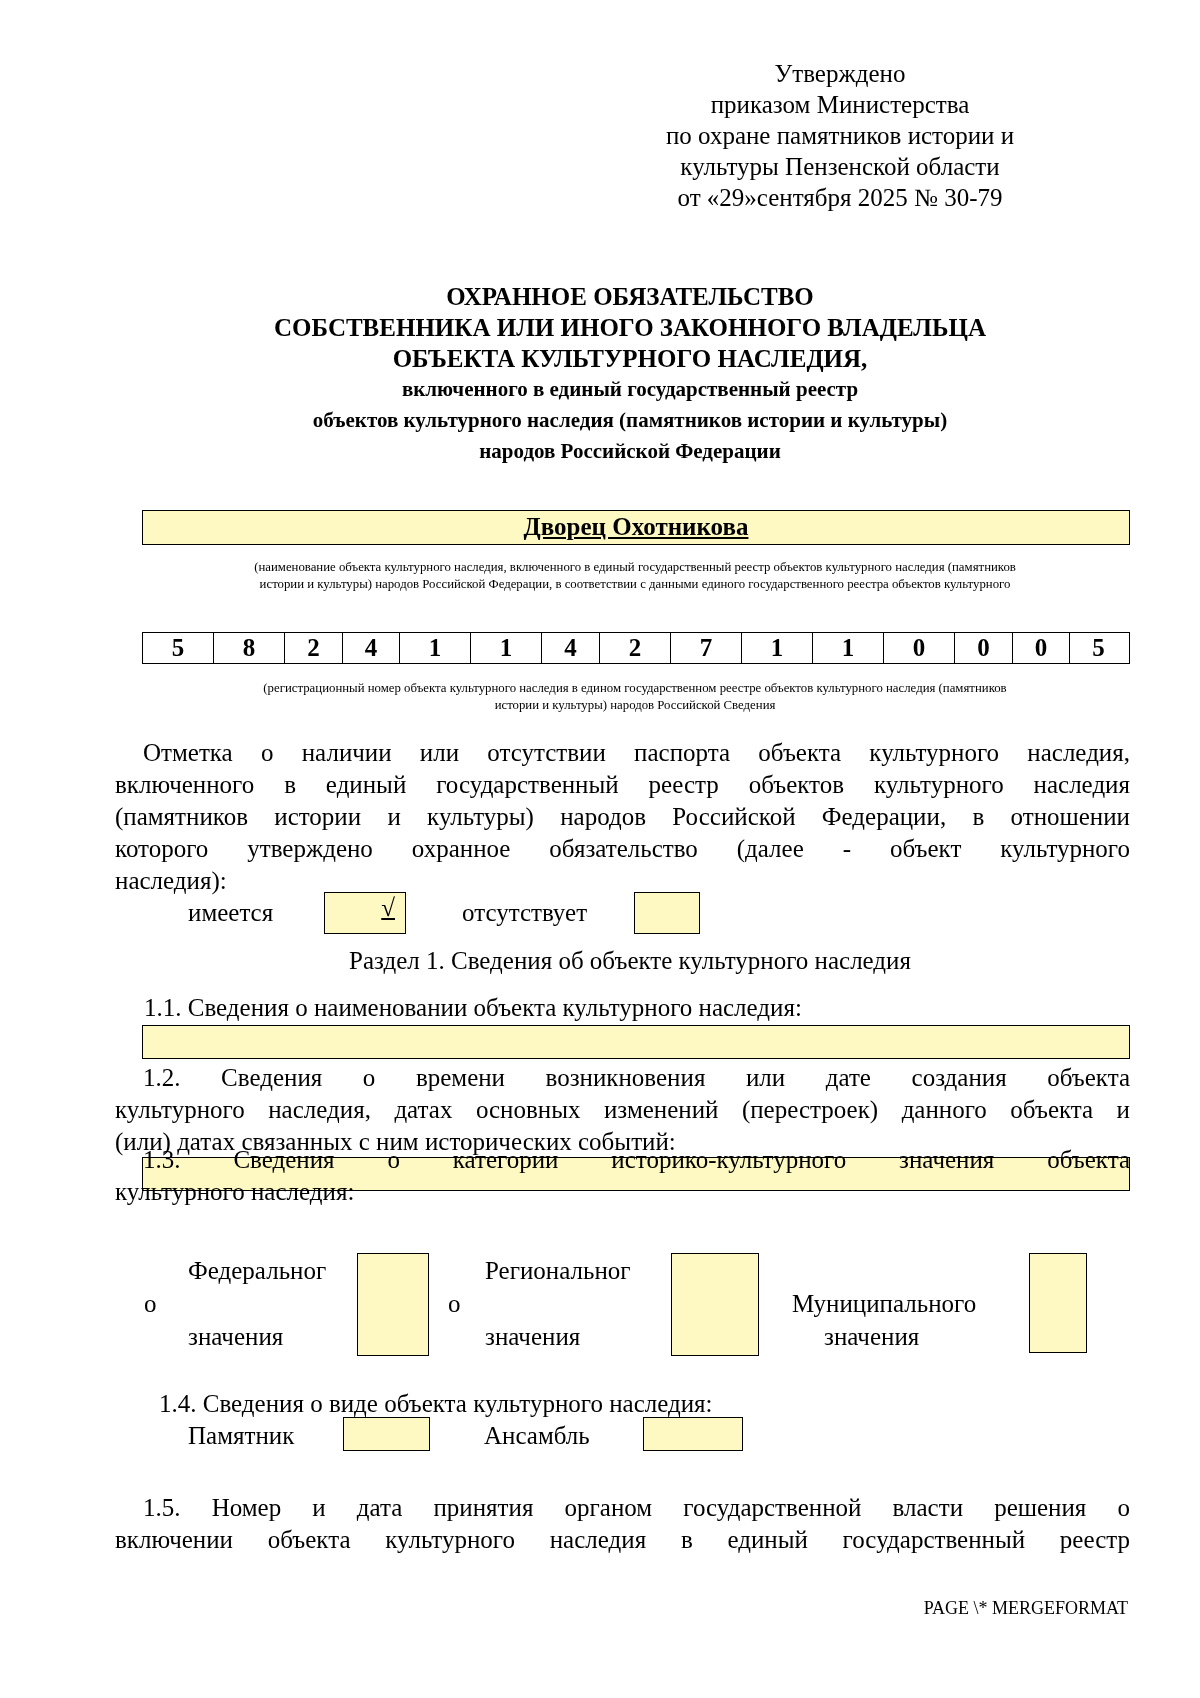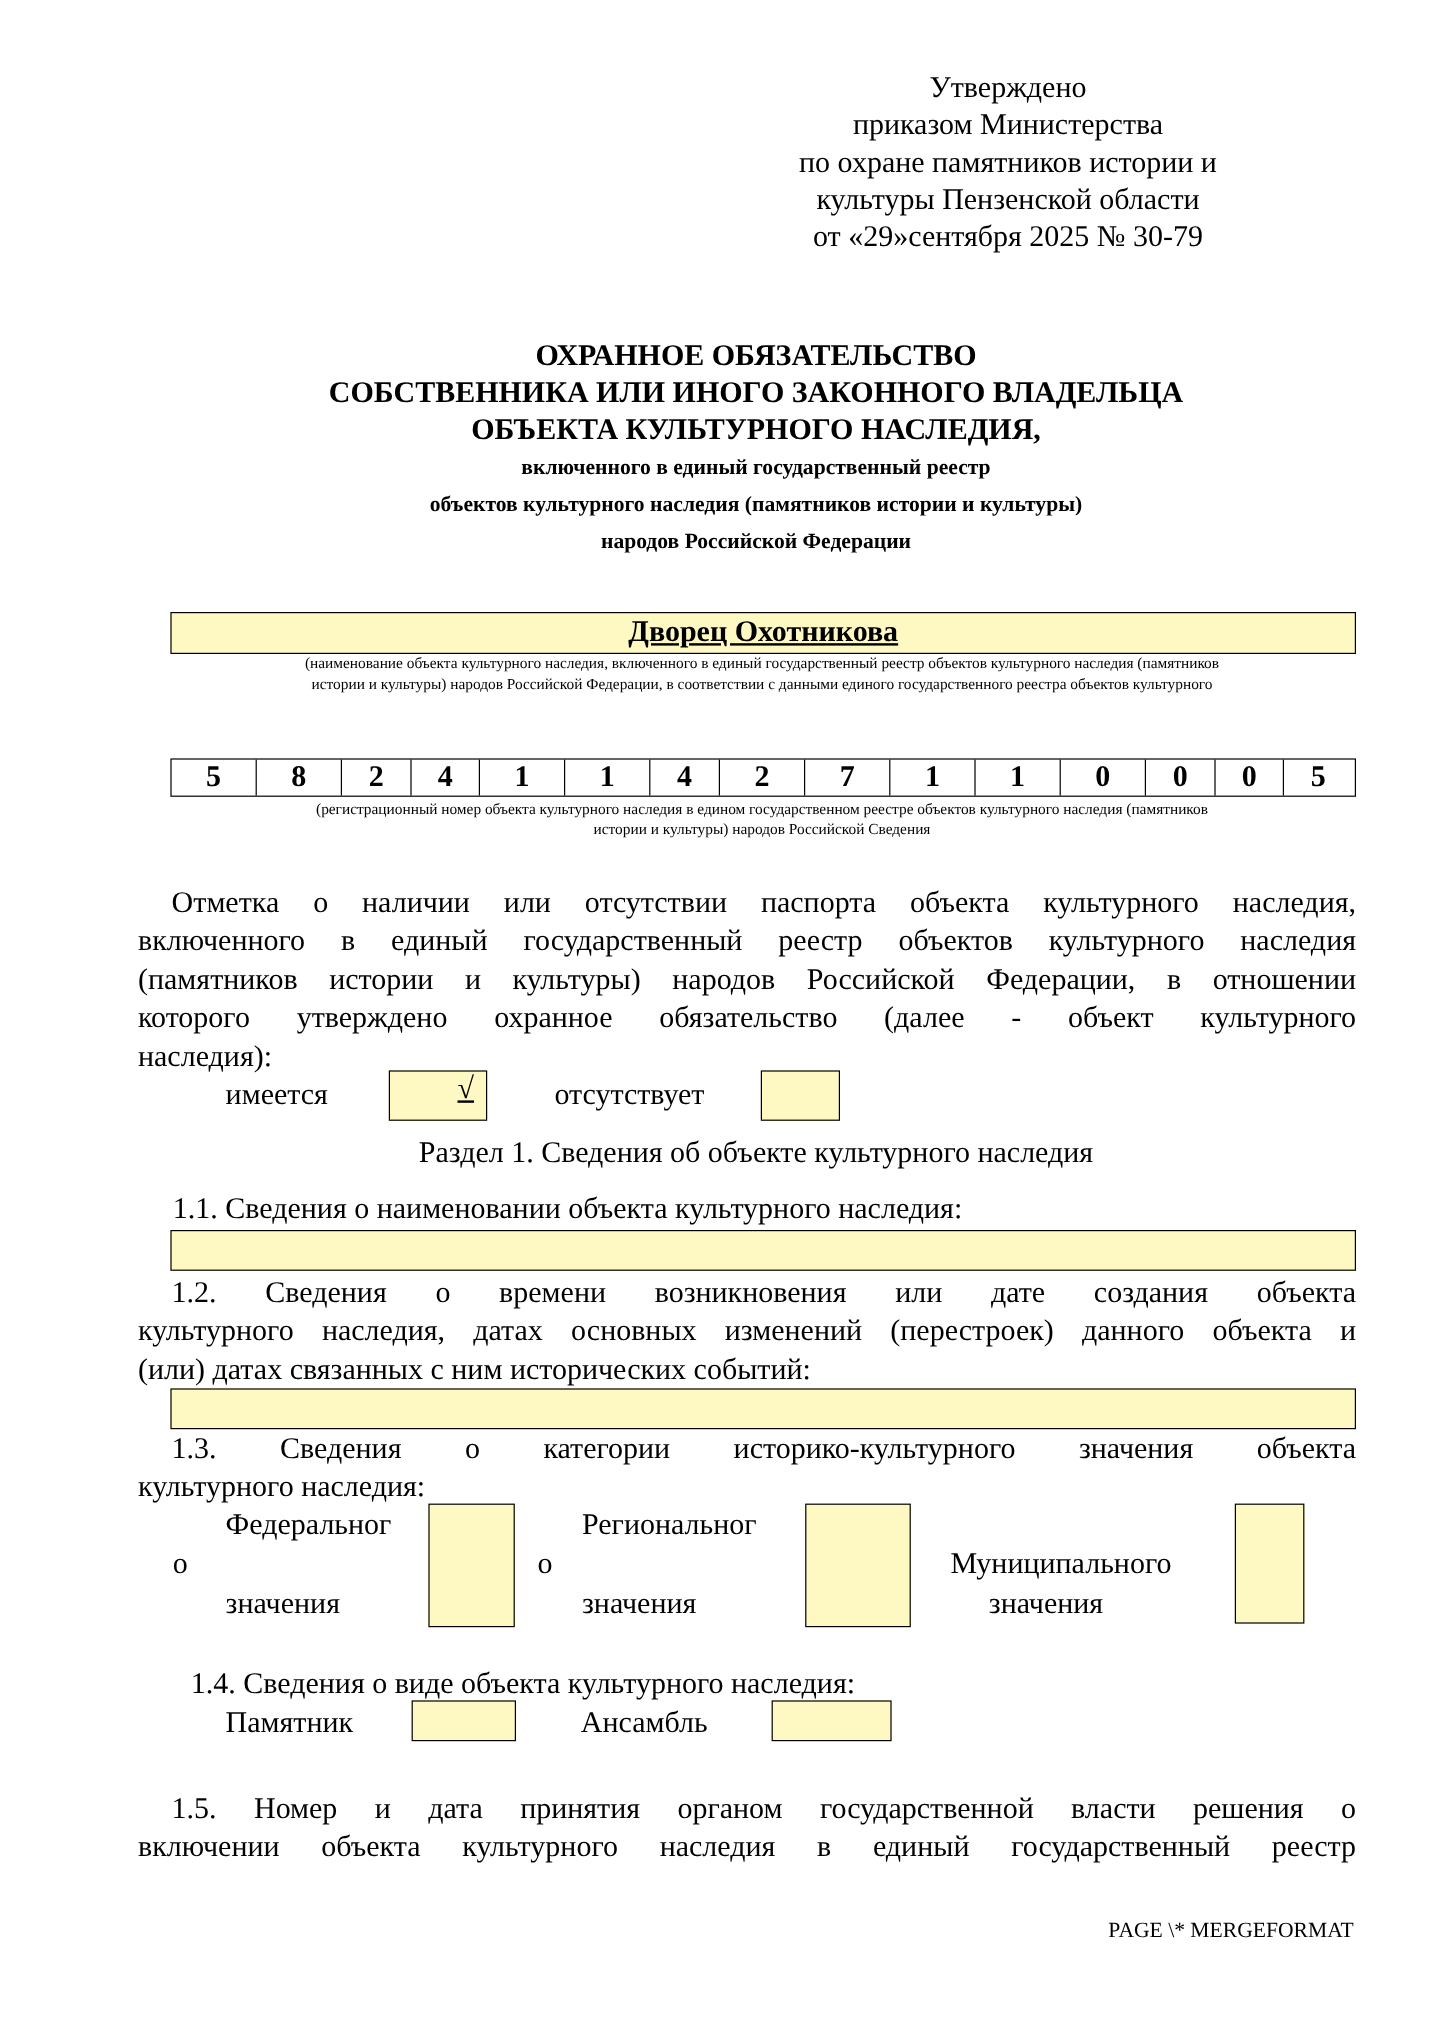--- a/index.html
+++ b/index.html
@@ -11,30 +11,30 @@
   .abs { position: absolute; }
   .approved {
     left: 600px; top: 58px; width: 480px;
     text-align: center; font-size: 25px; line-height: 31px;
   }
   .approved div { white-space: nowrap; }
   .title {
     left: 120px; top: 281px; width: 1020px; text-align: center;
     font-weight: bold; font-size: 25px; line-height: 31px;
   }
-  .title .sub { font-size: 18px; }
+  .title .sub { font-size: 21px; }
   .box {
     border: 1.5px solid #000; box-sizing: border-box; background: #fef9c3; text-decoration: underline;
   }
   .name-box {
     left: 142px; top: 510px; width: 988px; height: 35px;
     text-align: center; font-weight: bold; font-size: 25px; line-height: 32px;
   }
   .caption {
-    font-size: 12.8px; line-height: 17px; text-align: center;
+    font-size: 12.8px; line-height: 17px; text-align: center; margin-top: 14px;
   }
   .name-caption { left: 135px; top: 545px; width: 1000px; }
   .reg-row {
     left: 142px; top: 632px; width: 988px; height: 32px;
     display: flex; border: 1.5px solid #000; box-sizing: border-box;
   }
   .reg-cell {
     border-right: 1px solid #000; text-align: center;
     font-weight: bold; font-size: 25px; line-height: 29px;
     box-sizing: border-box;
@@ -126,21 +126,21 @@
 <div class="abs lbl" style="left:144px; top:993px;">1.1. Сведения о наименовании объекта культурного наследия:</div>
 <div class="abs box field-box" style="top:1025px;"></div>
 
 <div class="abs para" style="top:1062px;">
   <span class="line indent">1.2. Сведения о времени возникновения или дате создания объекта</span>
   <span class="line">культурного наследия, датах основных изменений (перестроек) данного объекта и</span>
   <span class="line last">(или) датах связанных с ним исторических событий:</span>
 </div>
 <div class="abs box field-box" style="top:1157px;"></div>
 
-<div class="abs para" style="top:1192px;">
+<div class="abs para" style="top:1144px;">
   <span class="line indent">1.3. Сведения о категории историко-культурного значения объекта</span>
   <span class="line last">культурного наследия:</span>
 </div>
 
 <div class="abs lbl" style="left:188px; top:1256px;text-align:center;">Федеральног</div>
 <div class="abs lbl" style="left:144px; top:1289px;">о</div>
 <div class="abs lbl" style="left:188px; top:1322px;">значения</div>
 <div class="abs box chk" style="left:357px; top:1253px; width:72px; height:103px;"></div>
 
 <div class="abs lbl" style="left:448px; top:1289px;">о</div>

